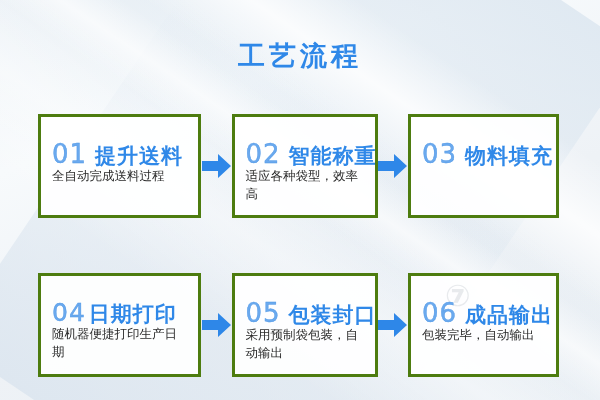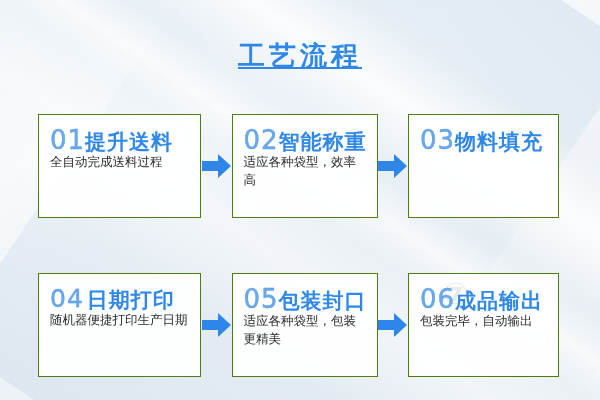--- a/index.html
+++ b/index.html
@@ -68,40 +68,39 @@
   
   .title {
     position: absolute;
     left: 0; right: 0;
     top: 38px;
     text-align: center;
     font-size: 27px;
     font-weight: 700;
     letter-spacing: 4px;
     color: #2f88e8;
-    text-decoration: underline;
   }
 
   
   .flow-row {
     position: absolute;
     display: flex;
     align-items: stretch;
     left: 38px;
     width: 521px;
   }
   .row-top { top: 114px; height: 104px; }
   .row-bottom { top: 273px; height: 104px; }
 
   .card {
     position: relative;
     box-sizing: border-box;
     background: rgba(255,255,255,0.92);
-    border: 1px solid #4d7c0f;
-    padding: 12px 11px 10px 11px;
+    border: 3px solid #4d7c0f;
+    padding: 24px 11px 10px 11px;
     flex: 0 0 auto;
     overflow: hidden;
   }
   .card.w1 { width: 163px; }
   .card.w2 { width: 146px; }
   .card.w3 { width: 151px; }
 
   .card-head {
     display: flex;
     align-items: baseline;
@@ -111,21 +110,21 @@
   }
   .card-num {
     font-size: 26px;
     line-height: 1;
     font-weight: 400;
     color: #6aa9ee;
     letter-spacing: 1px;
     -webkit-text-stroke: 0.4px #4d96e6;
   }
   .card-title {
-    margin-left: 0;
+    margin-left: 8px;
     font-size: 21px;
     line-height: 1;
     font-weight: 700;
     color: #2f88e8;
     letter-spacing: 1px;
   }
   .card-desc {
     margin-top: 0;
     font-size: 12.5px;
     line-height: 1.45;
@@ -239,21 +238,21 @@
         <polygon points="0,8 16,8 16,1 29,13 16,25 16,18 0,18" fill="#2e87e8"></polygon>
       </svg>
     </div>
     <div class="gap"></div>
 
     <div class="card w2">
       <div class="card-head">
         <span class="card-num">05</span>
         <span class="card-title">包装封口</span>
       </div>
-      <div class="card-desc">适应各种袋型，包装更精美</div>
+      <div class="card-desc">采用预制袋包装，自动输出</div>
     </div>
 
     <div class="gap"></div>
     <div class="arrow">
       <svg width="29" height="26" viewBox="0 0 29 26" aria-hidden="true">
         <polygon points="0,8 16,8 16,1 29,13 16,25 16,18 0,18" fill="#2e87e8"></polygon>
       </svg>
     </div>
     <div class="gap"></div>
 

